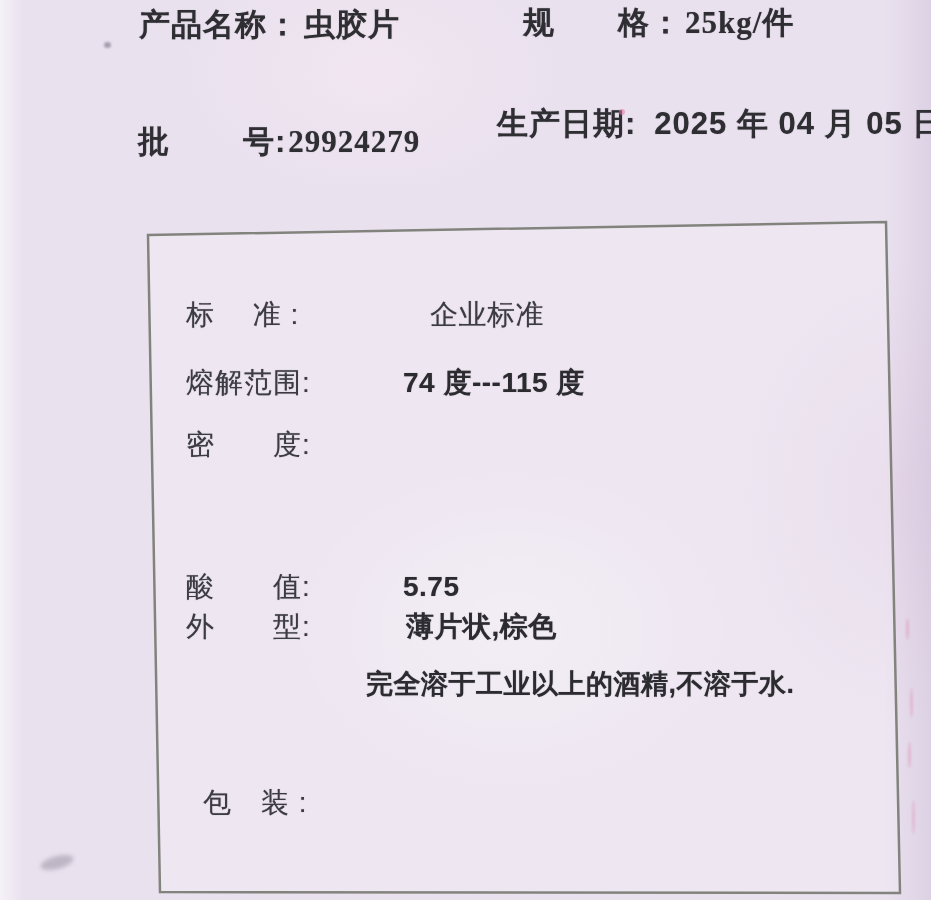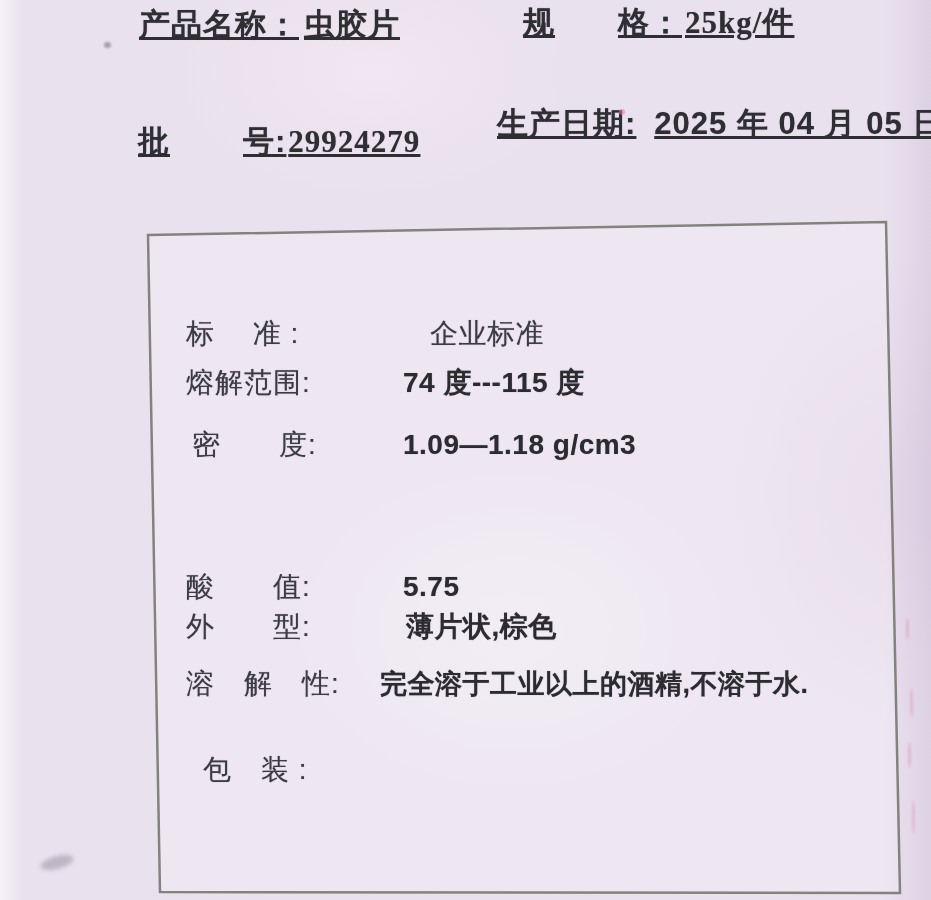--- a/index.html
+++ b/index.html
@@ -17,21 +17,21 @@
       radial-gradient(ellipse 320px 240px at 55% 70%, rgba(255,255,255,.28), rgba(255,255,255,0) 72%),
       radial-gradient(ellipse 240px 340px at 96% 55%, rgba(214,186,214,.25), rgba(214,186,214,0) 70%),
       #eae1ef;
   }
   .t{
     position:absolute;
     color:#2e2e33;
     white-space:pre;
     text-shadow:0 0 1px rgba(46,46,55,.45);
   }
-  .hdr{font-size:31px;line-height:36px;font-weight:700;letter-spacing:1px;text-decoration:underline;}
+  .hdr{font-size:31px;line-height:36px;font-weight:700;letter-spacing:1px;}
   .lbl{font-size:28px;line-height:34px;font-weight:400;color:#3b3b41;letter-spacing:1px;}
   .val{font-size:28px;line-height:34px;font-weight:700;color:#2b2b30;letter-spacing:0.5px;}
   .reg{font-weight:400;color:#3b3b41;}
   .sm{font-size:27px;}
   .serif{font-family:"Liberation Serif","DejaVu Serif",serif;}
   .flex{display:flex;align-items:flex-start;}
   .row{position:absolute;left:0;right:0;height:40px;}
   .row .t{top:0;}
   .boxsvg{position:absolute;left:0;top:0;}
   .art{position:absolute;border-radius:50%;}
@@ -59,52 +59,50 @@
   <span class="t hdr" style="left:138px;top:124px">批</span>
   <div class="t hdr flex" style="left:243px;top:124px;gap:2px">
     <span>号:</span>
     <span class="serif">29924279</span>
   </div>
   <div class="t hdr flex" style="left:497px;top:106px;gap:18px">
     <span>生产日期:</span>
     <span>2025 年 04 月 05 日</span>
   </div>
 
-  <div class="row" style="top:317px">
+  <div class="row" style="top:298px">
     <span class="t lbl" style="left:186px">标　 准 :</span>
     <span class="t val reg" style="left:430px">企业标准</span>
   </div>
 
   <div class="row" style="top:366px">
     <span class="t lbl" style="left:186px">熔解范围:</span>
     <span class="t val" style="left:403px">74 度---115 度</span>
   </div>
 
   <div class="row" style="top:428px">
-    <span class="t lbl" style="left:192px">密　　度:</span>
-    <span class="t val" style="left:403px">1.09—1.18 g/cm3</span>
+    <span class="t lbl" style="left:186px">密　　度:</span>
   </div>
 
 
   <div class="row" style="top:570px">
     <span class="t lbl" style="left:186px">酸　　值:</span>
     <span class="t val" style="left:403px">5.75</span>
   </div>
 
   <div class="row" style="top:610px">
     <span class="t val" style="left:406px">薄片状,棕色</span>
     <span class="t lbl" style="left:186px">外　　型:</span>
   </div>
 
   <div class="row" style="top:667px">
-    <span class="t lbl" style="left:186px">溶　解　性:</span>
-    <span class="t val sm" style="left:380px">完全溶于工业以上的酒精,不溶于水.</span>
+    <span class="t val sm" style="left:366px">完全溶于工业以上的酒精,不溶于水.</span>
   </div>
 
-  <div class="row" style="top:753px">
+  <div class="row" style="top:786px">
     <span class="t lbl" style="left:203px">包　装 :</span>
   </div>
 
   <i class="art" style="left:104px;top:42px;width:7px;height:6px;background:rgba(100,92,108,.5);filter:blur(1px)"></i>
   <i class="art" style="left:619px;top:109px;width:6px;height:6px;background:rgba(232,120,165,.55);filter:blur(.5px)"></i>
   <i class="art" style="left:40px;top:856px;width:34px;height:13px;background:rgba(122,112,130,.38);filter:blur(2px);transform:rotate(-15deg)"></i>
   <i class="art" style="left:906px;top:618px;width:3px;height:22px;background:rgba(225,120,165,.35);filter:blur(1px)"></i>
   <i class="art" style="left:910px;top:688px;width:3px;height:30px;background:rgba(225,120,165,.32);filter:blur(1px)"></i>
   <i class="art" style="left:908px;top:742px;width:3px;height:26px;background:rgba(225,120,165,.35);filter:blur(1px)"></i>
   <i class="art" style="left:912px;top:800px;width:3px;height:34px;background:rgba(225,120,165,.30);filter:blur(1px)"></i>

